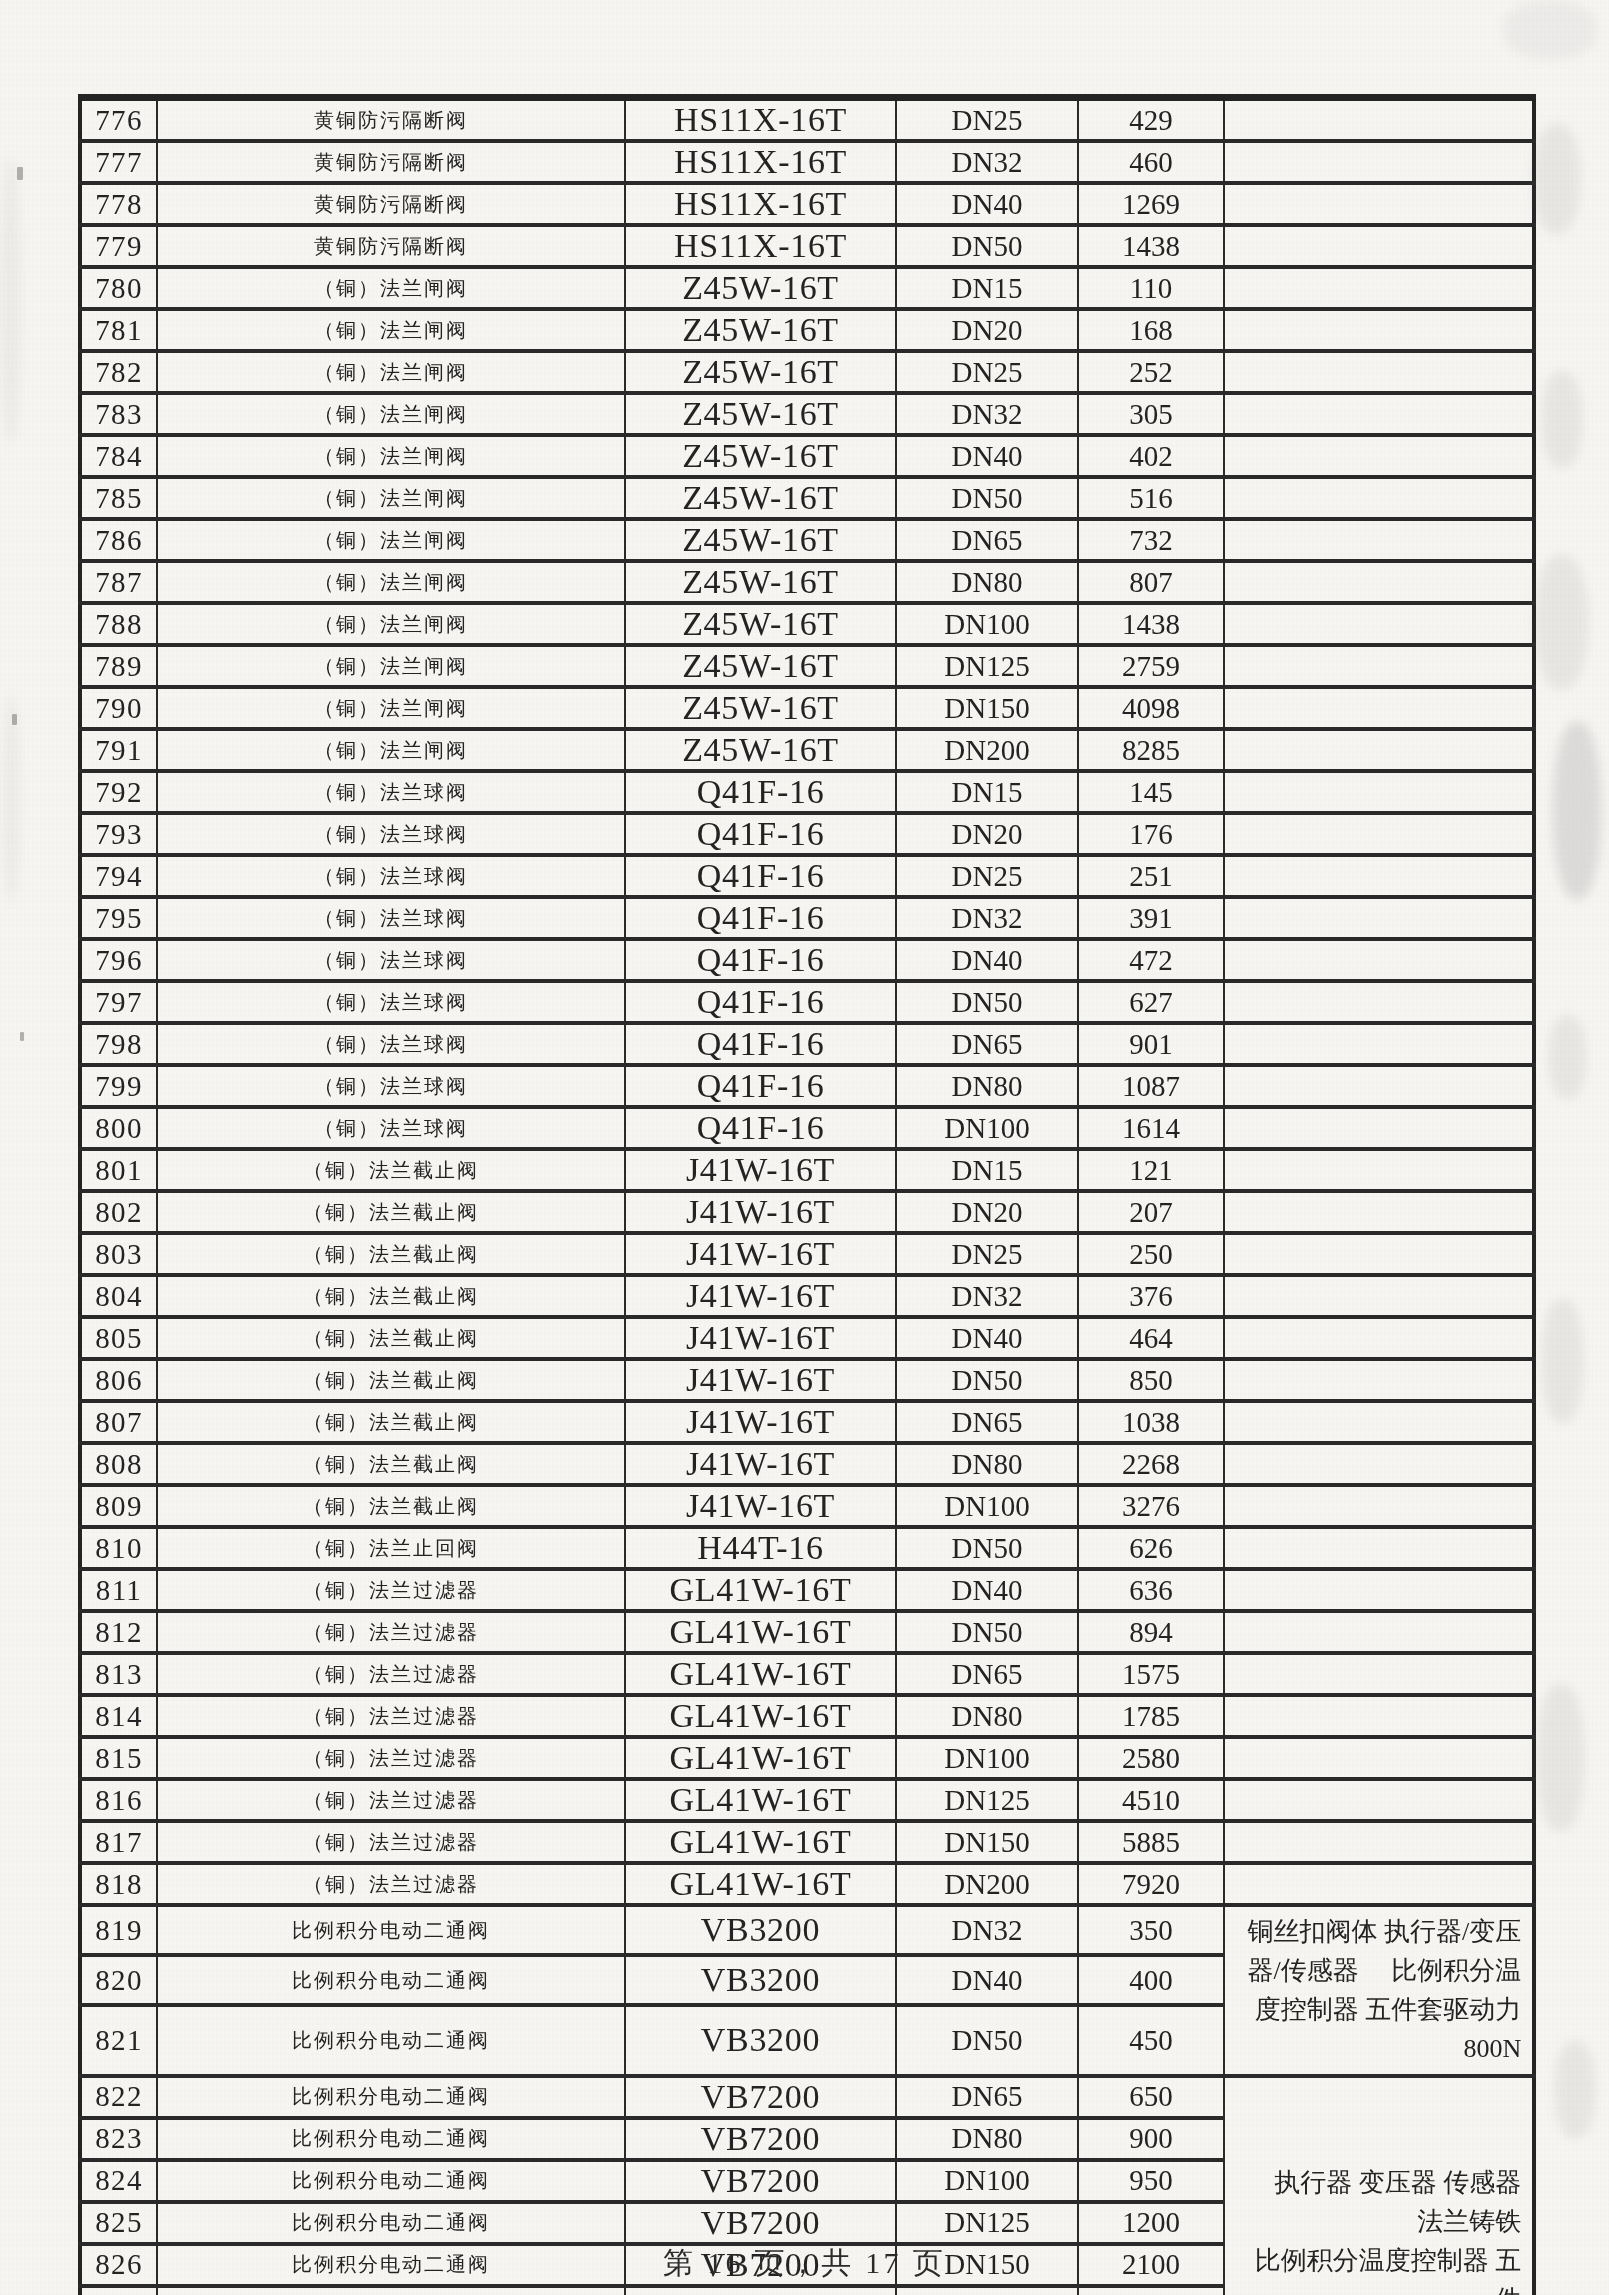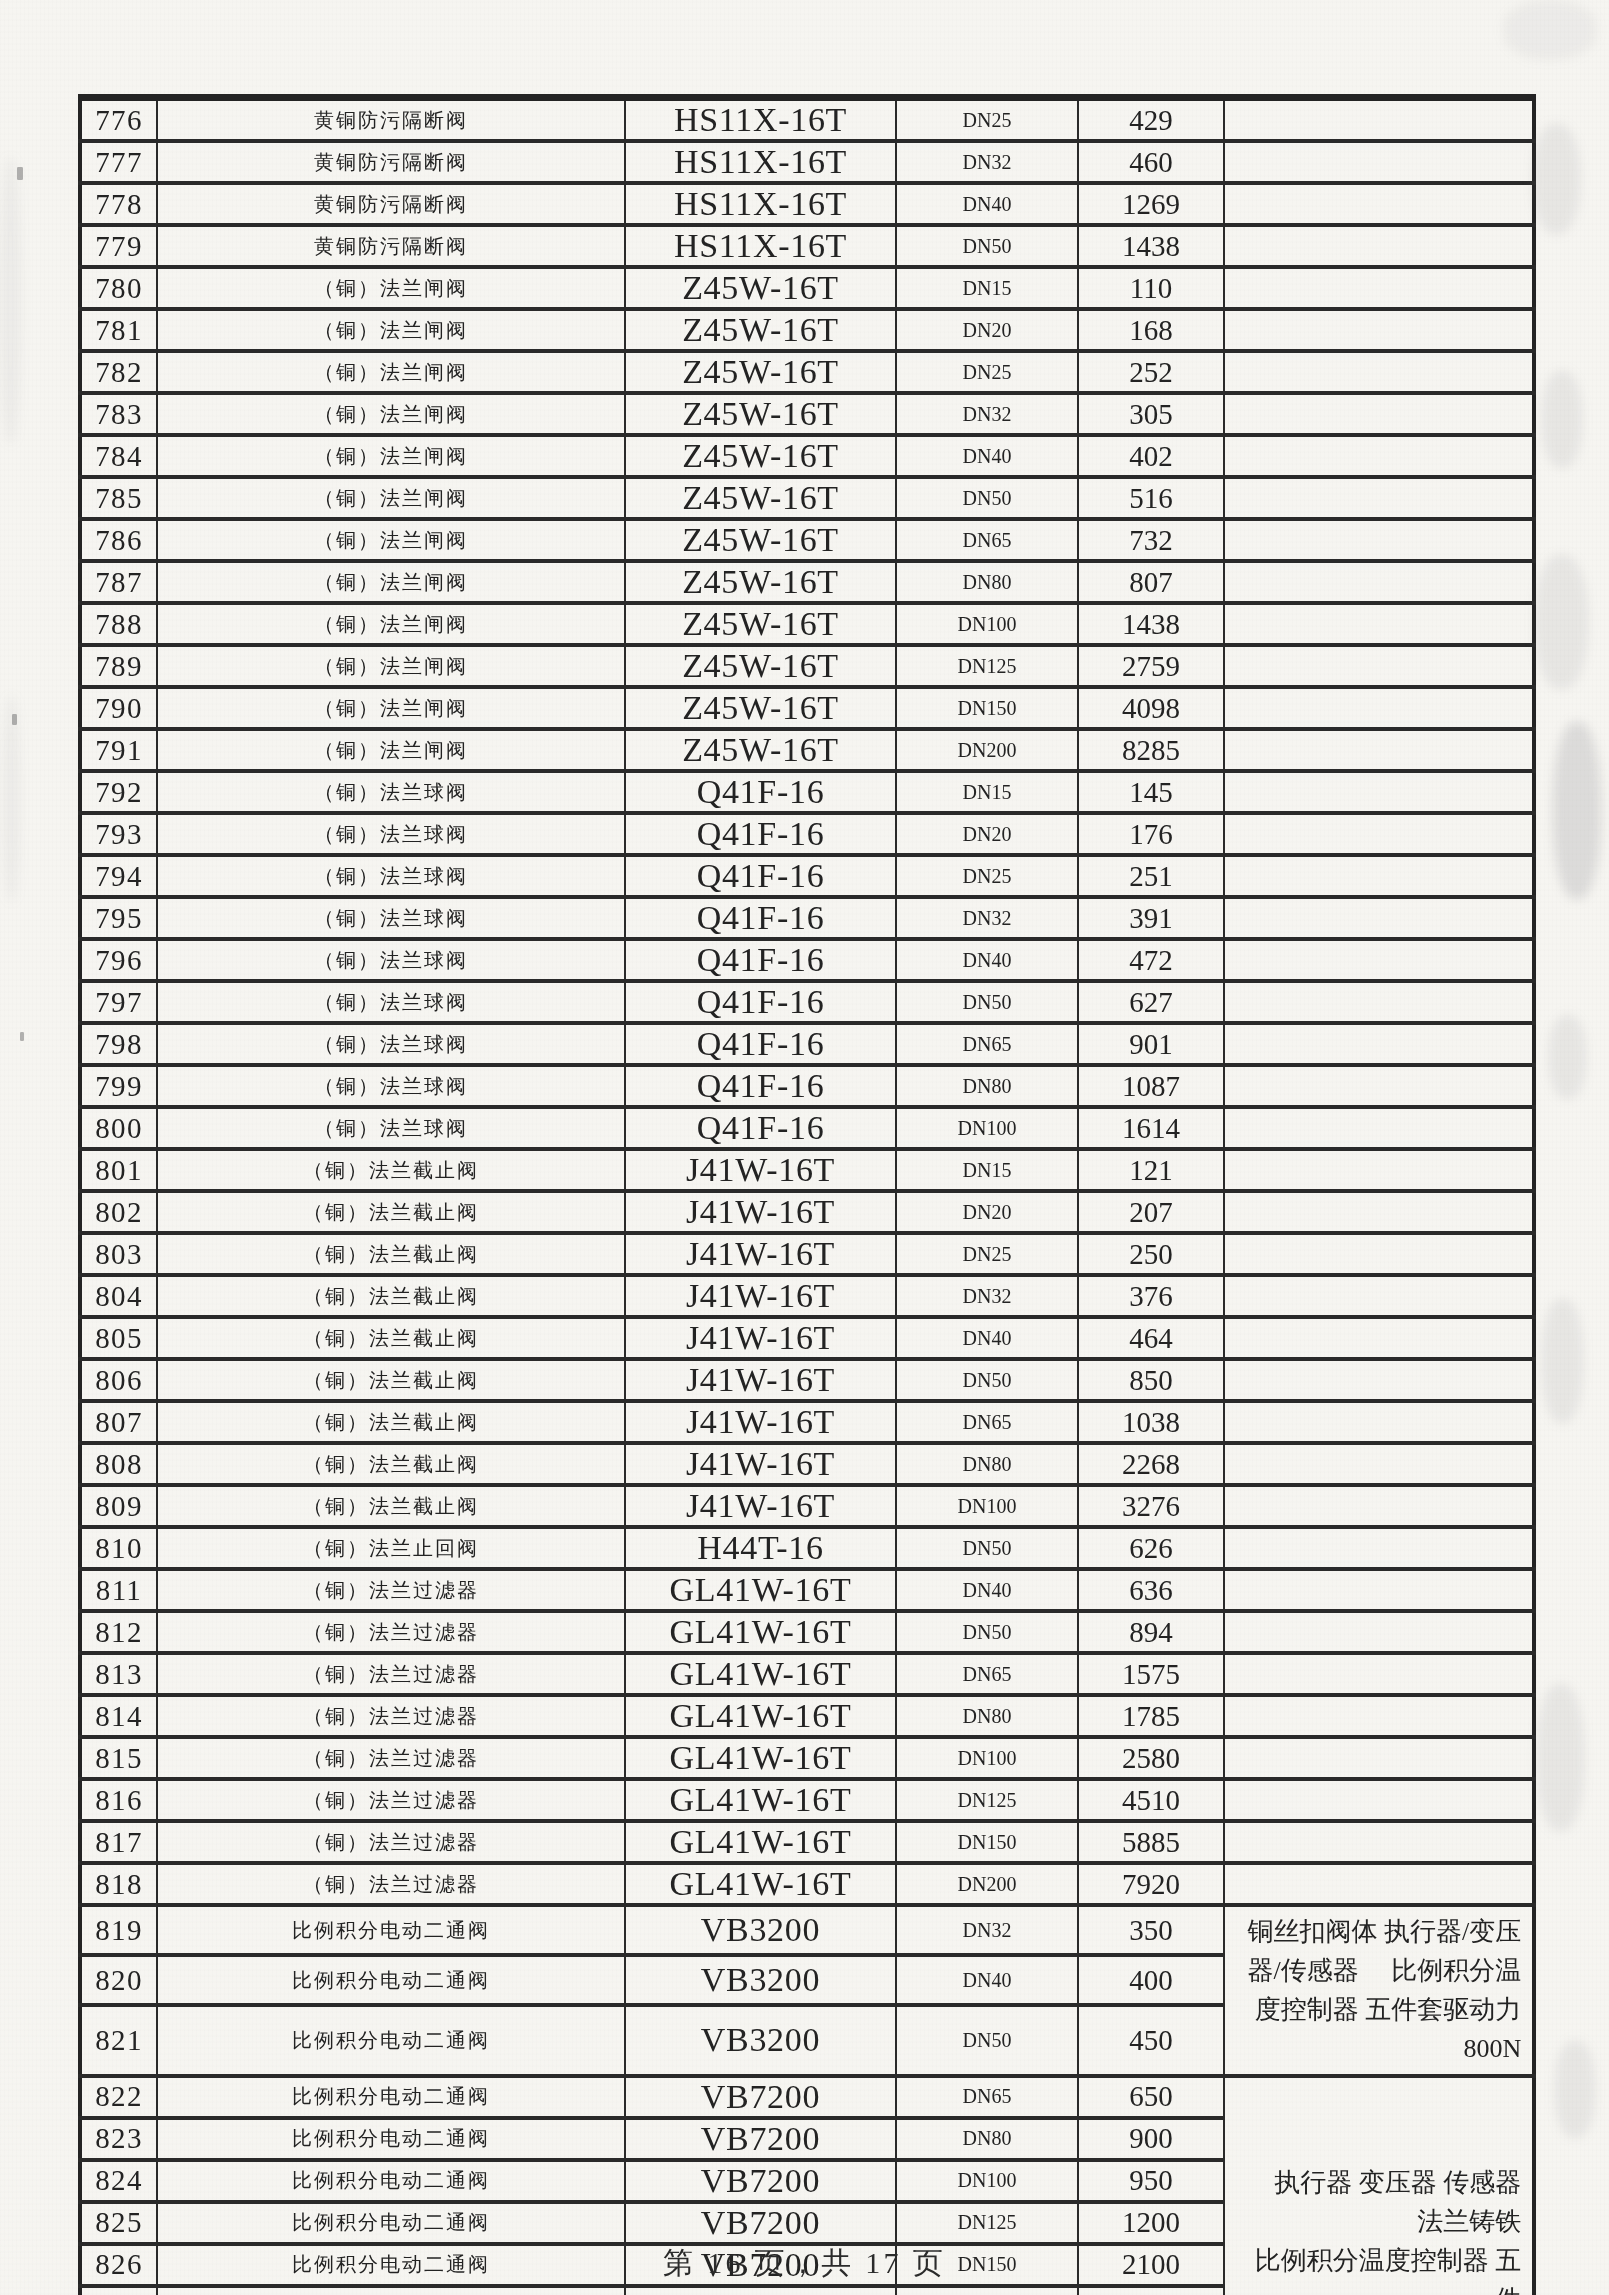--- a/index.html
+++ b/index.html
@@ -38,21 +38,21 @@
     padding: 0;
     overflow: hidden;
     white-space: nowrap;
   }
   .price-table tr { height: 41px; }
   .price-table tr.row-tall { height: 59px; }
 
   .c-no    { font-size: 29px; letter-spacing: 1.3px; }
   .c-name  { font-size: 20px; letter-spacing: 2px; }
   .c-model { font-size: 34px; letter-spacing: 0.7px; }
-  .c-size  { font-size: 20px; }
+  .c-size  { font-size: 29px; }
   .c-price { font-size: 29px; }
   .c-note  { font-size: 25.4px; }
   .c-note.merged {
     white-space: pre-line;
     line-height: 1.5;
     padding: 5.3px 10.7px;
     text-align: right;
     font-size: 26px;
   }
   .c-note.merged.note-bottom {

